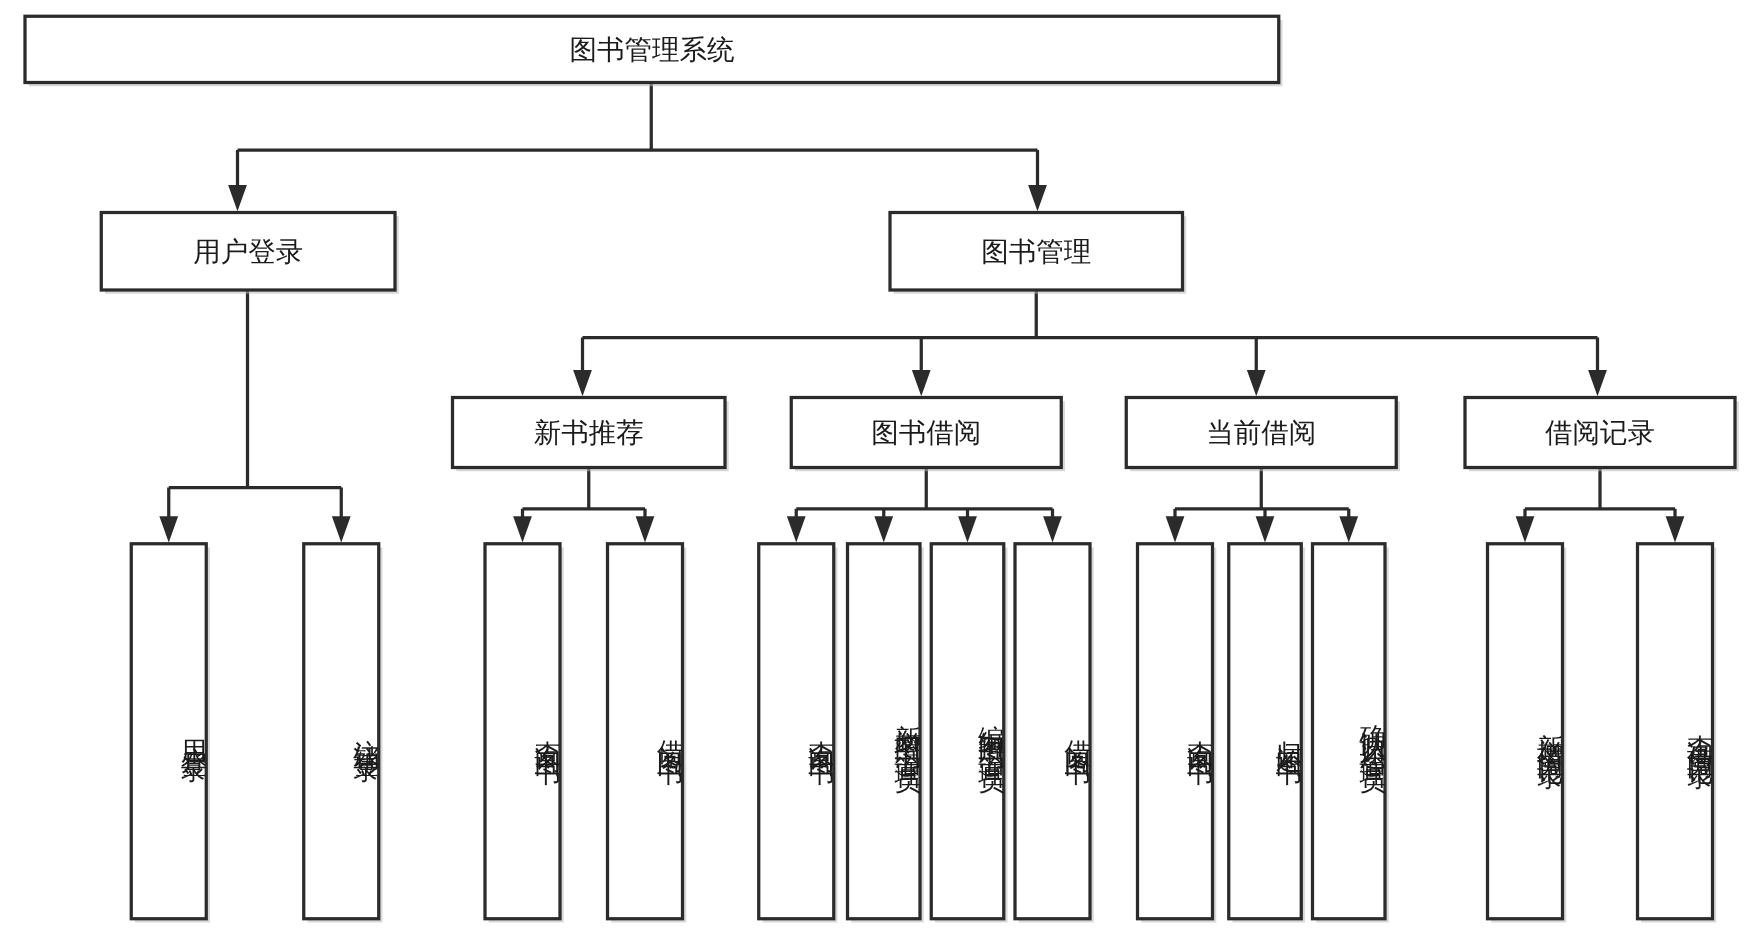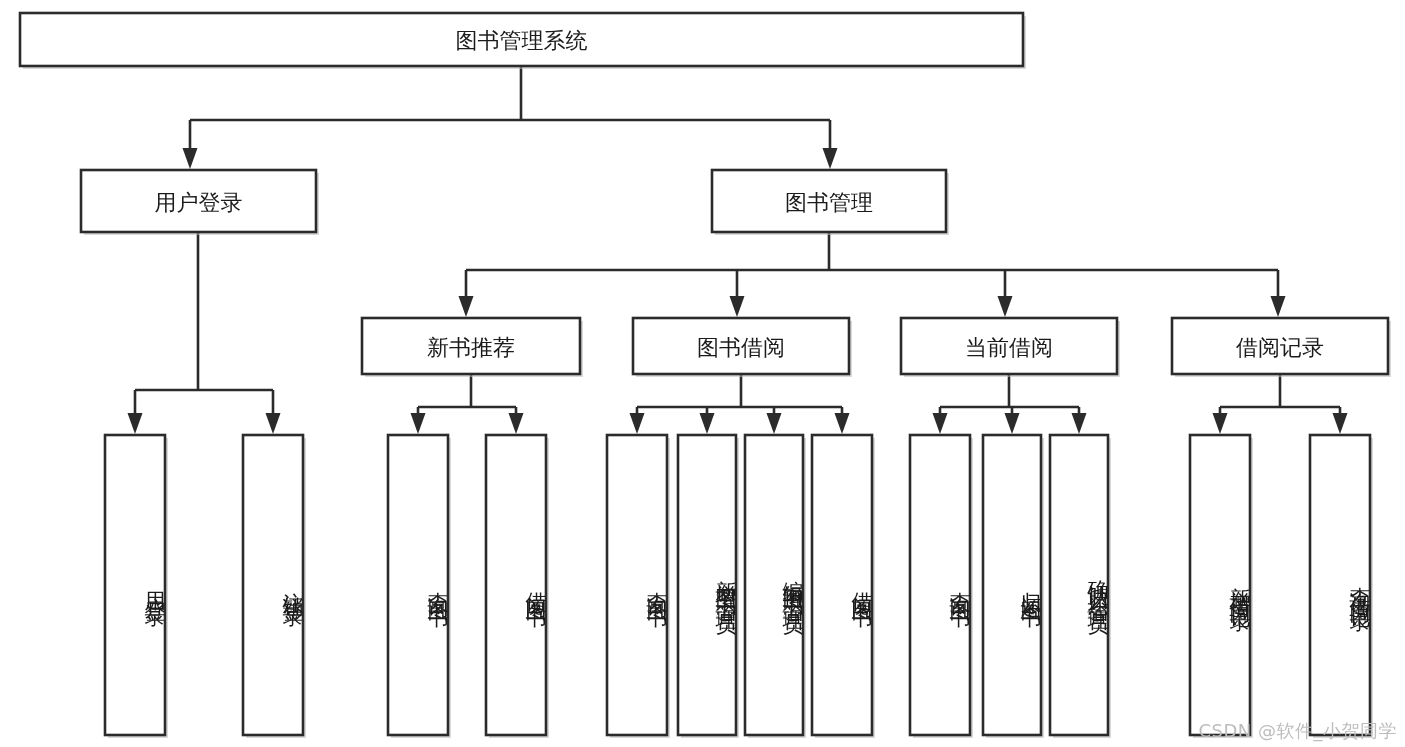--- a/index.html
+++ b/index.html
@@ -212,14 +212,13 @@
       <div class="node-label-v" style="left: 607px; top: 435px; width: 60px; height: 300px; padding-top: 0px;">查询图书</div>
       <div class="node-label-v" style="left: 678px; top: 435px; width: 58px; height: 300px; padding-top: 0px;">新增图书（管理员）</div>
       <div class="node-label-v" style="left: 745px; top: 435px; width: 58px; height: 300px; padding-top: 0px;">编辑图书（管理员）</div>
       <div class="node-label-v" style="left: 812px; top: 435px; width: 60px; height: 300px; padding-top: 0px;">借阅图书</div>
       <div class="node-label-v" style="left: 910px; top: 435px; width: 60px; height: 300px; padding-top: 0px;">查询图书</div>
       <div class="node-label-v" style="left: 983px; top: 435px; width: 58px; height: 300px; padding-top: 0px;">归还图书</div>
       <div class="node-label-v" style="left: 1050px; top: 435px; width: 58px; height: 300px; padding-top: 0px;">确认归还（管理员）</div>
       <div class="node-label-v" style="left: 1190px; top: 435px; width: 60px; height: 300px; padding-top: 0px;">新增借阅记录</div>
       <div class="node-label-v" style="left: 1310px; top: 435px; width: 60px; height: 300px; padding-top: 0px;">查询借阅记录</div>
     </div>
-  <div class="watermark">CSDN @软件_小贺同学</div>
 </div>
 
 </body></html>

